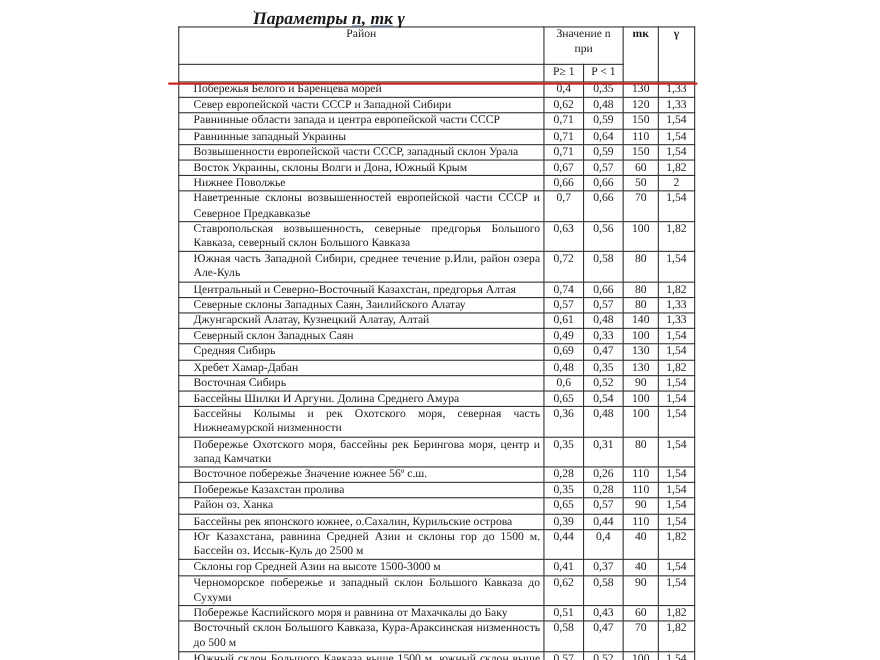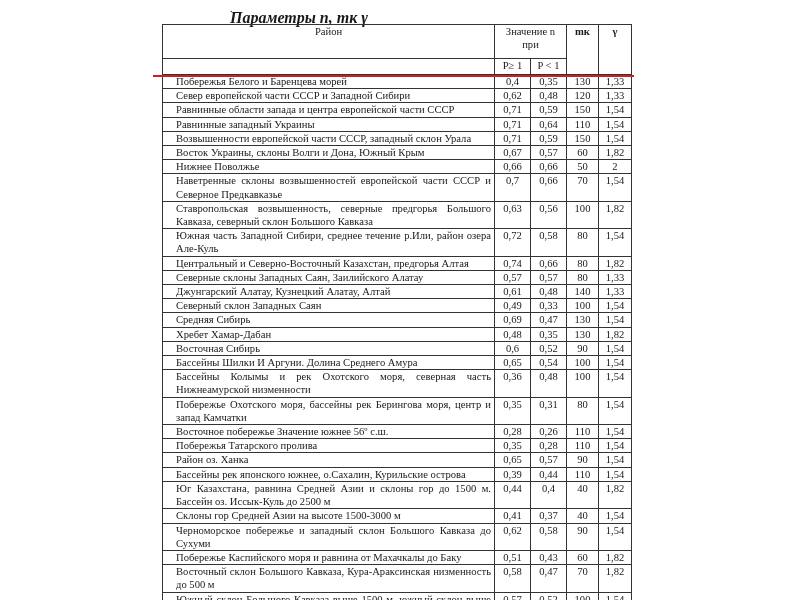--- a/index.html
+++ b/index.html
@@ -203,21 +203,21 @@
         <td class="num">1,54</td>
       </tr>
       <tr>
         <td class="txt">Восточное побережье Значение южнее 56º с.ш.</td>
         <td class="num">0,28</td>
         <td class="num">0,26</td>
         <td class="num">110</td>
         <td class="num">1,54</td>
       </tr>
       <tr>
-        <td class="txt">Побережья Татарского пролива</td>
+        <td class="txt">Побережье Казахстан пролива</td>
         <td class="num">0,35</td>
         <td class="num">0,28</td>
         <td class="num">110</td>
         <td class="num">1,54</td>
       </tr>
       <tr>
         <td class="txt">Район оз. Ханка</td>
         <td class="num">0,65</td>
         <td class="num">0,57</td>
         <td class="num">90</td>

